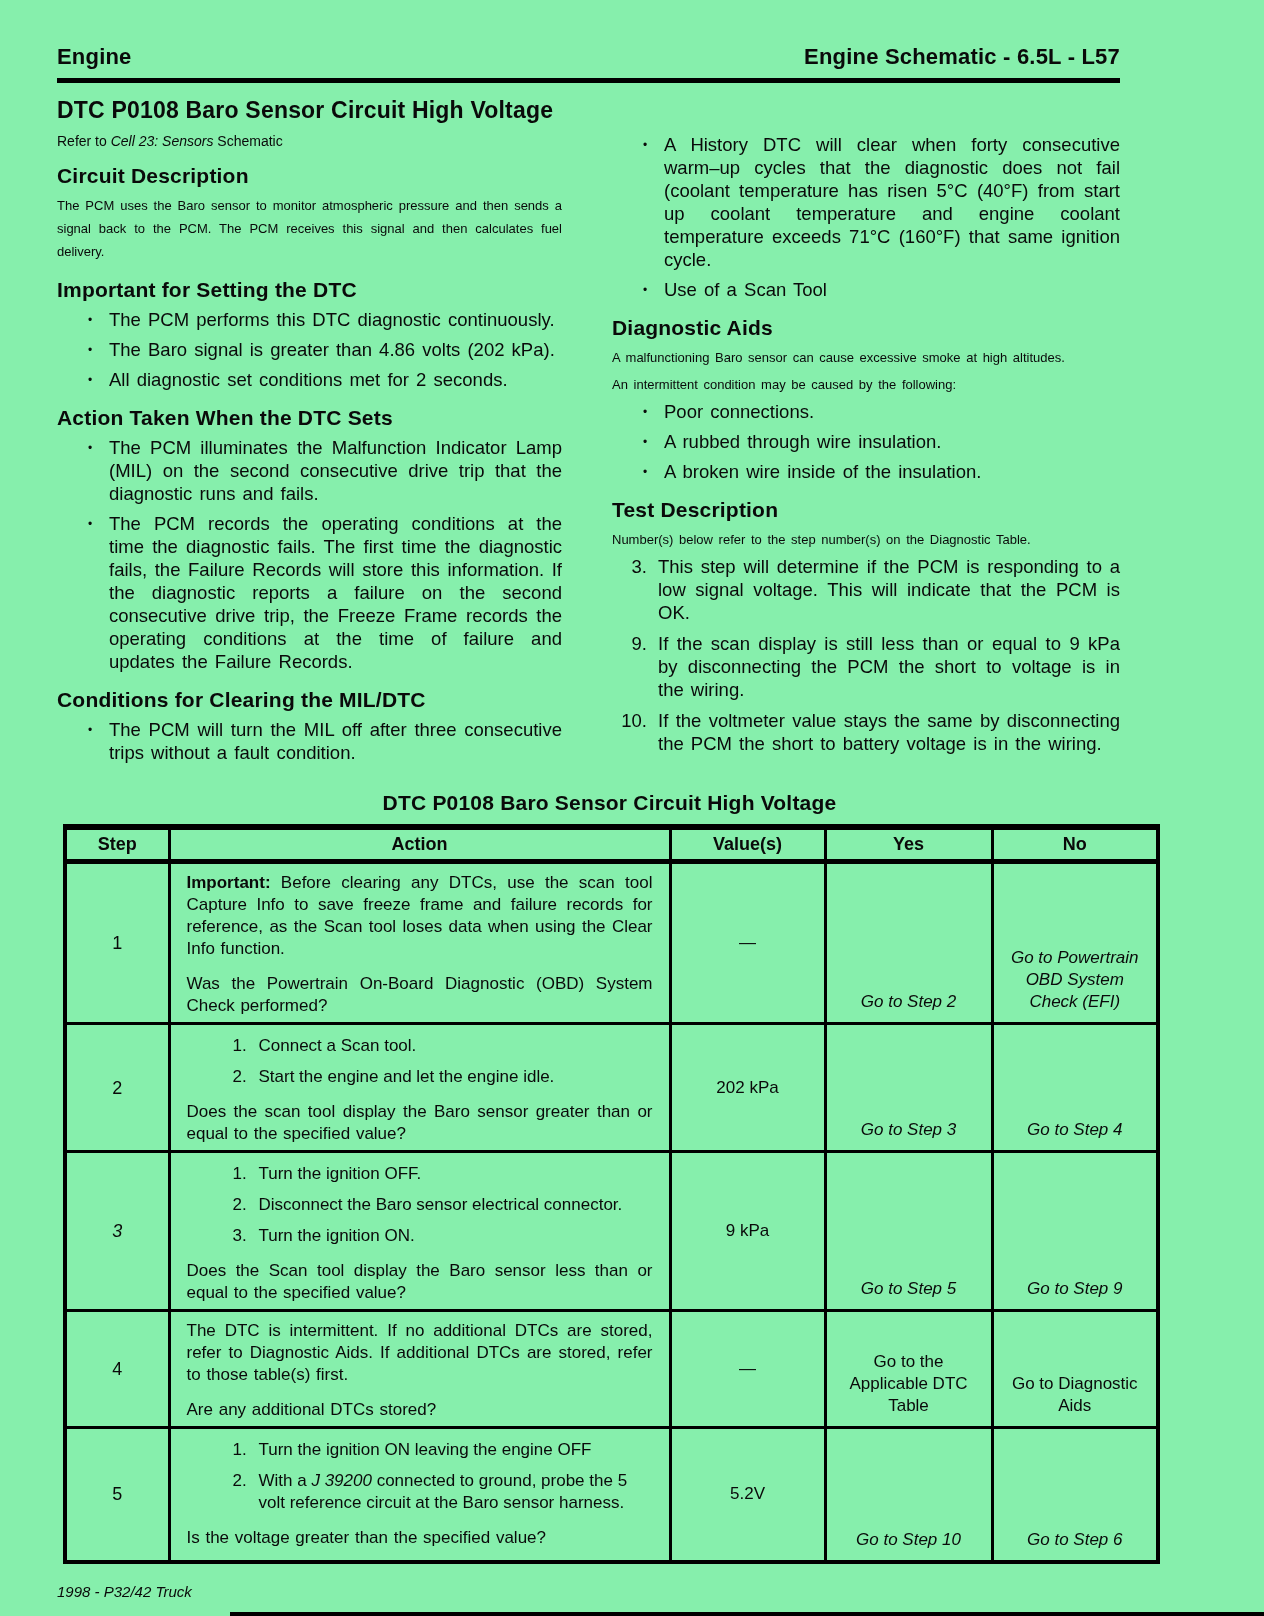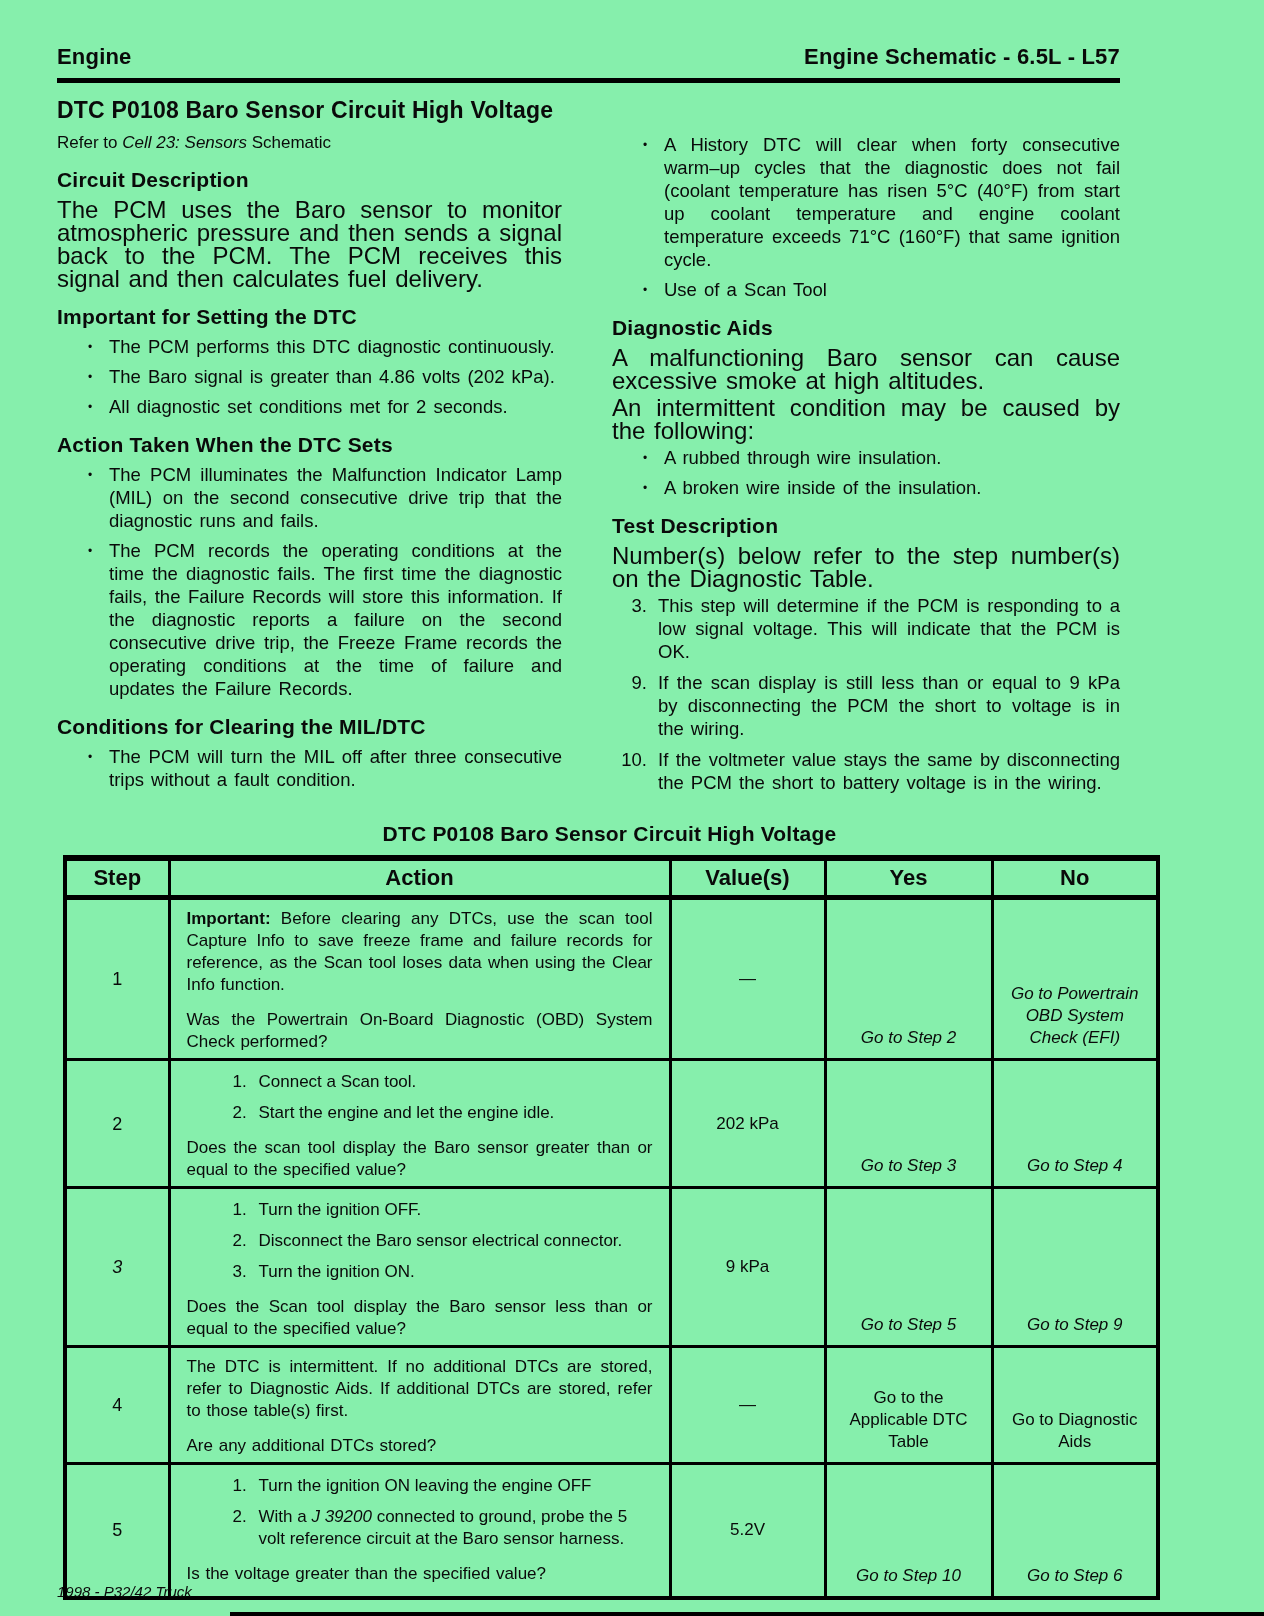--- a/index.html
+++ b/index.html
@@ -14,38 +14,38 @@
             margin:44px 144px 0 57px; }
   .topbar .ttl { font-size:22px; font-weight:bold; letter-spacing:.2px; }
   .rule { height:5px; background:#000; margin:8px 144px 0 57px; }
 
   
   .columns { display:flex; margin:14px 139px 0 57px; }
   .col-left  { width:505px; }
   .col-right { width:508px; margin-left:50px; padding-top:33px; }
 
   h1.doc-title { font-size:23px; font-weight:bold; margin:0 0 9px 0; letter-spacing:.2px; }
-  .refer { font-size:17px; margin-bottom:2px; }
+  .refer { font-size:14px; margin-bottom:2px; }
   h2.sec { font-size:21px; font-weight:bold; margin:15px 0 6px 0; letter-spacing:.2px; }
-  p.body { font-size:24px; line-height:23px; text-align:justify; word-spacing:2px; margin-bottom:4px; }
+  p.body { font-size:13px; line-height:23px; text-align:justify; word-spacing:2px; margin-bottom:4px; }
   ul.blist { list-style:none; margin-top:3px; }
   ul.blist li { position:relative; padding-left:52px; font-size:18.5px; line-height:23px;
                 text-align:justify; word-spacing:2px; margin-bottom:7px; }
   ul.blist li::before { content:"•"; position:absolute; left:31px; top:1px; font-size:12px; }
 
   .titem { display:flex; margin:3px 0 8px 0; font-size:18.5px; line-height:23px; }
   .tnum  { flex:none; width:46px; text-align:right; padding-right:11px; }
   .ttext { flex:1; text-align:justify; word-spacing:2px; }
 
   
   .tablewrap { margin:20px 0 0 63px; width:1093px; }
   .tbl-title { text-align:center; font-size:21px; font-weight:bold; margin-bottom:9px; letter-spacing:.2px; }
   table.diag { border-collapse:collapse; table-layout:fixed; width:1093px;
                border:4px solid #000; border-top-width:6px; }
-  .diag th { border:3px solid #000; border-bottom-width:5px; font-size:22px; font-weight:bold;
+  .diag th { border:3px solid #000; border-bottom-width:5px; font-size:18px; font-weight:bold;
              padding:4px 2px; height:34px; }
   .diag td { border:3px solid #000; font-size:17px; padding:5px 16px; vertical-align:middle;
              line-height:22px; }
   .diag col.c-step  { width:104px; }
   .diag col.c-act   { width:501px; }
   .diag col.c-val   { width:155px; }
   .diag col.c-yes   { width:167px; }
   .diag col.c-no    { width:166px; }
   td.step { text-align:center; font-size:18px; }
   td.step.it { font-style:italic; }
@@ -112,20 +112,21 @@
     <div class="col-right">
       <ul class="blist">
         <li>A History DTC will clear when forty consecutive warm–up cycles that the diagnostic does not fail (coolant temperature has risen 5°C (40°F) from start up coolant temperature and engine coolant temperature exceeds 71°C (160°F) that same ignition cycle.</li>
         <li>Use of a Scan Tool</li>
       </ul>
 
       <h2 class="sec">Diagnostic Aids</h2>
       <p class="body">A malfunctioning Baro sensor can cause excessive smoke at high altitudes.</p>
       <p class="body">An intermittent condition may be caused by the following:</p>
       <ul class="blist">
+        <li>Poor connections.</li>
         <li>A rubbed through wire insulation.</li>
         <li>A broken wire inside of the insulation.</li>
       </ul>
 
       <h2 class="sec">Test Description</h2>
       <p class="body">Number(s) below refer to the step number(s) on the Diagnostic Table.</p>
       <div class="titem">
         <span class="tnum">3.</span>
         <span class="ttext">This step will determine if the PCM is responding to a low signal voltage. This will indicate that the PCM is OK.</span>
       </div>

